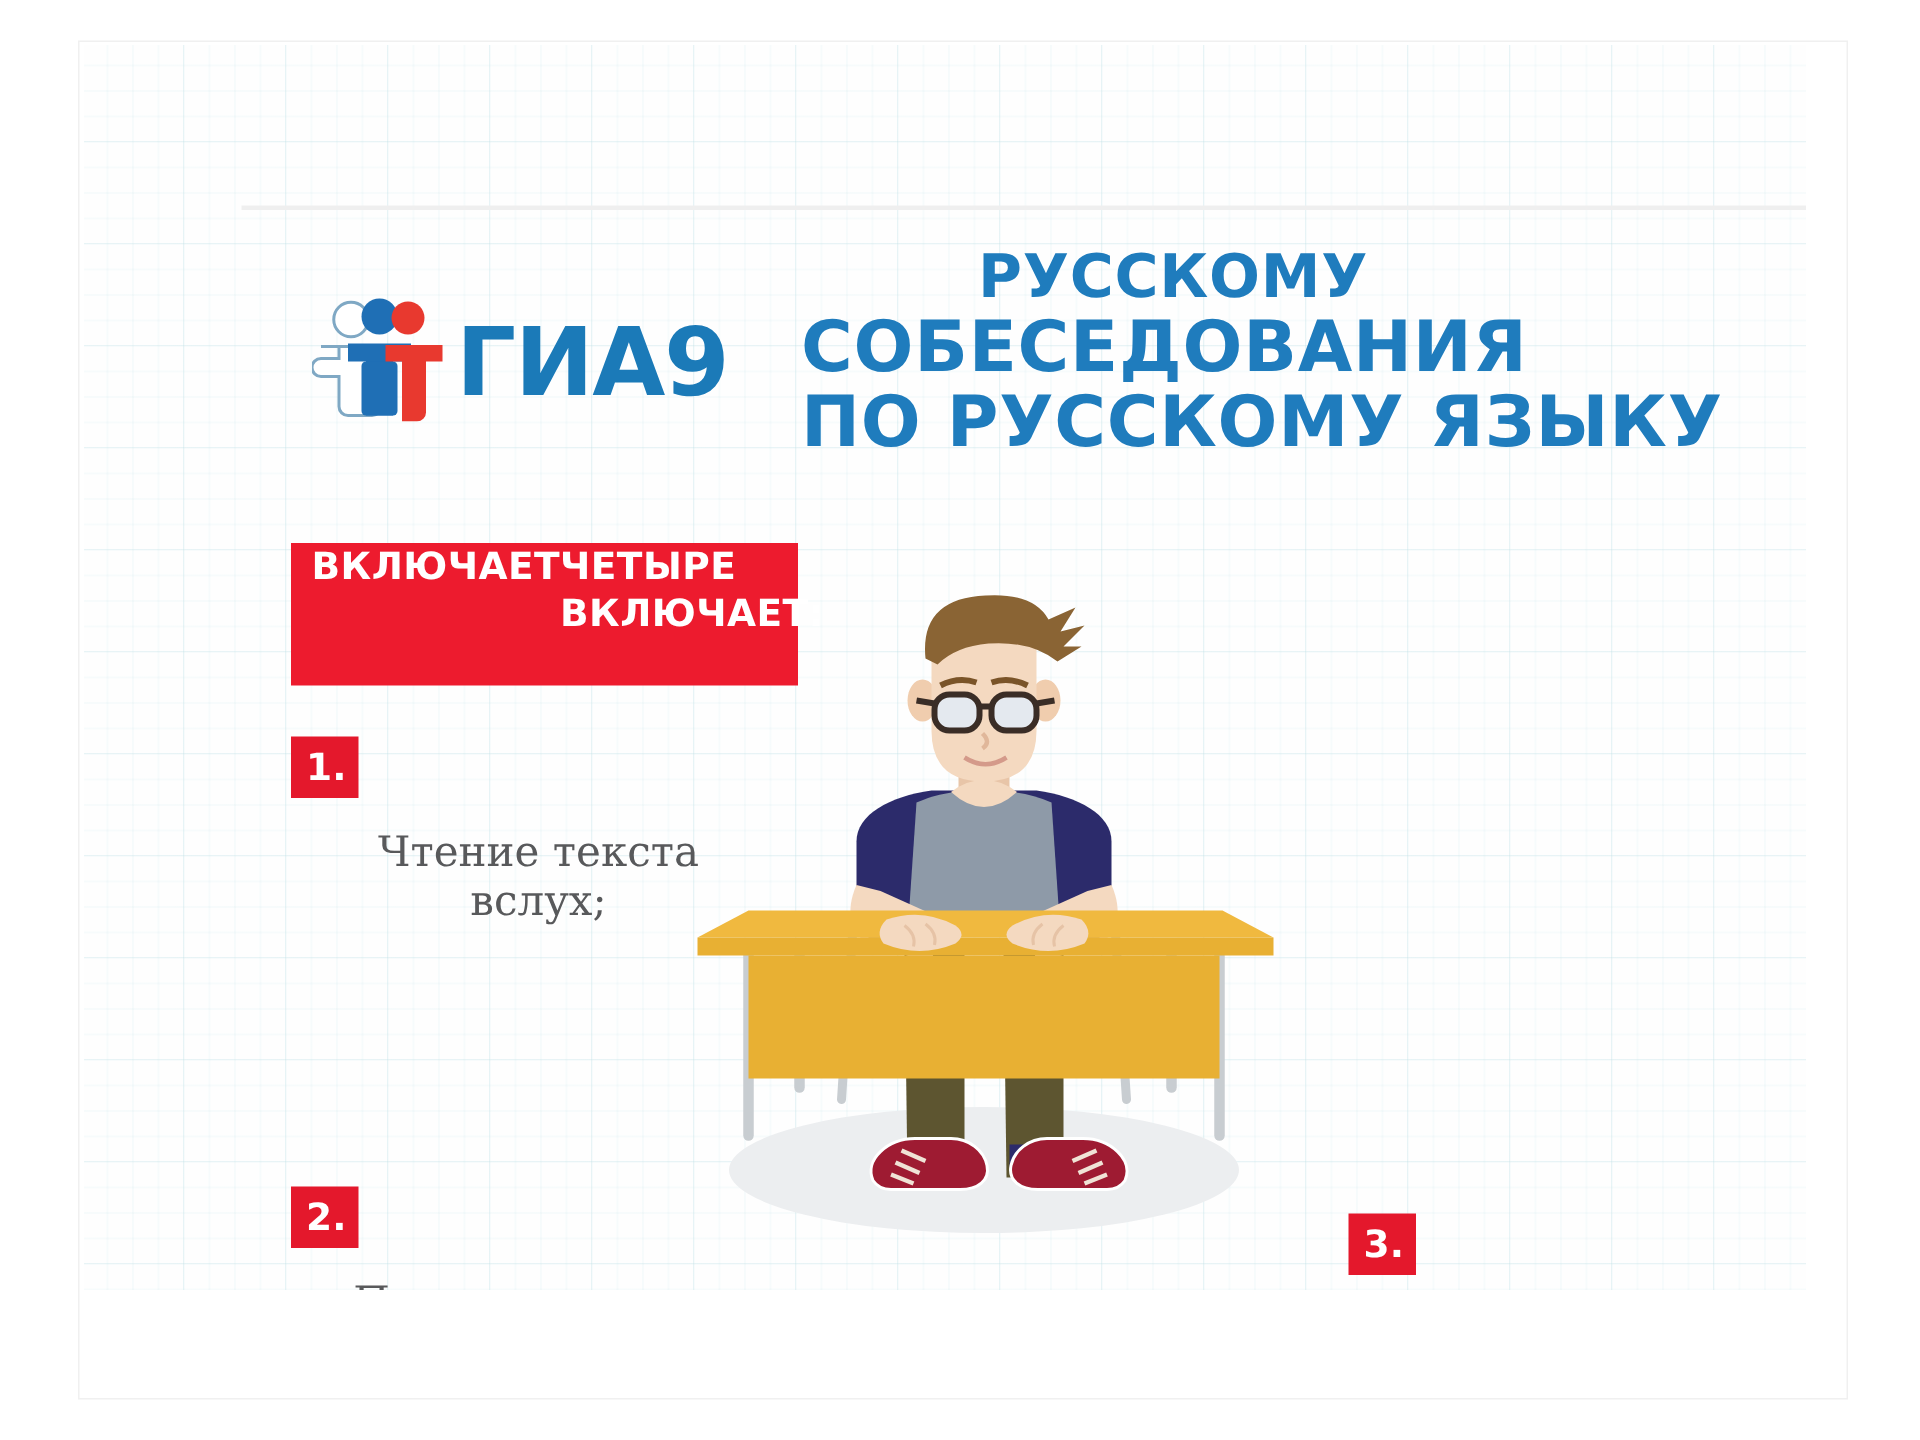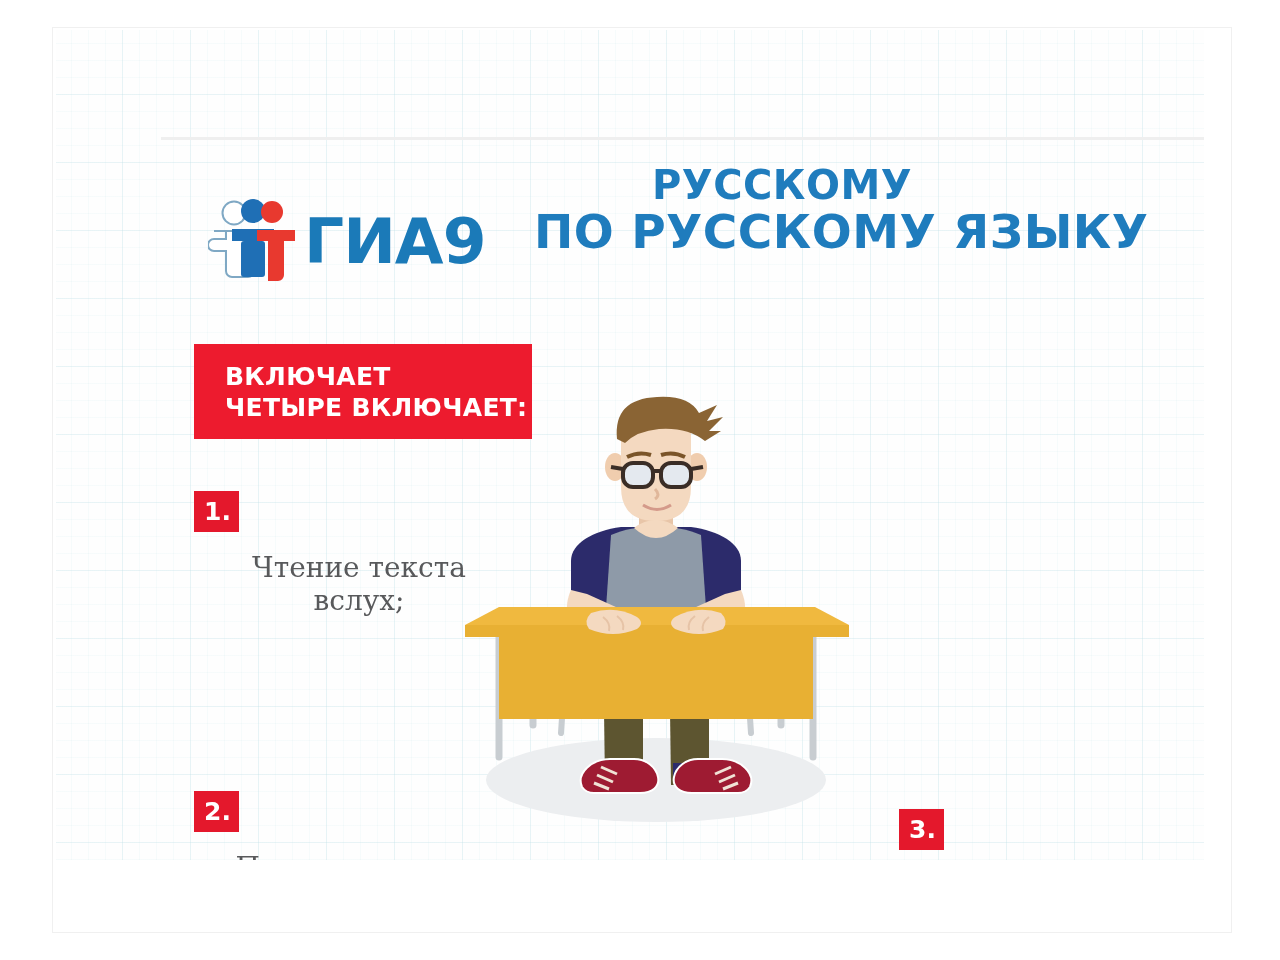--- a/index.html
+++ b/index.html
@@ -88,24 +88,24 @@
     font-weight: bold;
     letter-spacing: 0.5px;
   }
   #heading .l1 { font-size: 40px; line-height: 44px; padding-left: 118px; }
   #heading .l2 { font-size: 47px; line-height: 50px; }
   #heading .l3 { font-size: 47px; line-height: 50px; }
 
   
   #banner {
     position: absolute;
-    left: 138px; top: 314px;
+    left: 138px; top: 332px;
     width: 338px; height: 95px;
     background: #ed1b2e;
-    display: flex; flex-direction: column;
+    display: flex; flex-direction: row;
     justify-content: center;
     padding-left: 31px;
     box-sizing: border-box;
   }
   #banner span {
     color: #ffffff;
     font-family: "DejaVu Sans", sans-serif;
     font-weight: bold;
     font-size: 25px;
     line-height: 31px;
@@ -177,20 +177,21 @@
             <circle cx="64" cy="15" r="11"></circle>
             <path d="M49 33 h38 v11 h-11 v34 a6 6 0 0 1 -6 6 h-10 v-40 h-11 z"></path>
           </g>
         </svg>
       </span>
       <span id="logo-word">ГИА9</span>
     </div>
 
     <div id="heading">
       <div class="l1">РУССКОМУ</div>
+      <div class="l2">СОБЕСЕДОВАНИЯ</div>
       <div class="l3">ПО РУССКОМУ ЯЗЫКУ</div>
     </div>
 
     <div id="banner">
       <span>ВКЛЮЧАЕТ</span>
       <span>ЧЕТЫРЕ ВКЛЮЧАЕТ:</span>
     </div>
 
     <div class="item" id="item-1">
       <div class="badge">1.</div>

